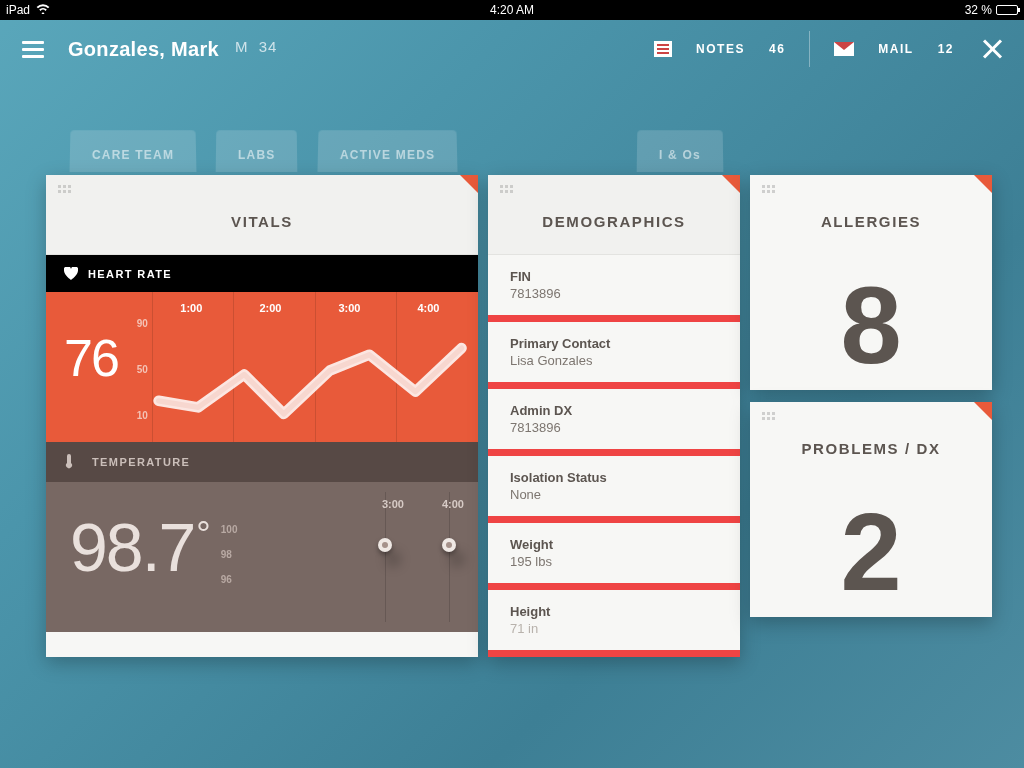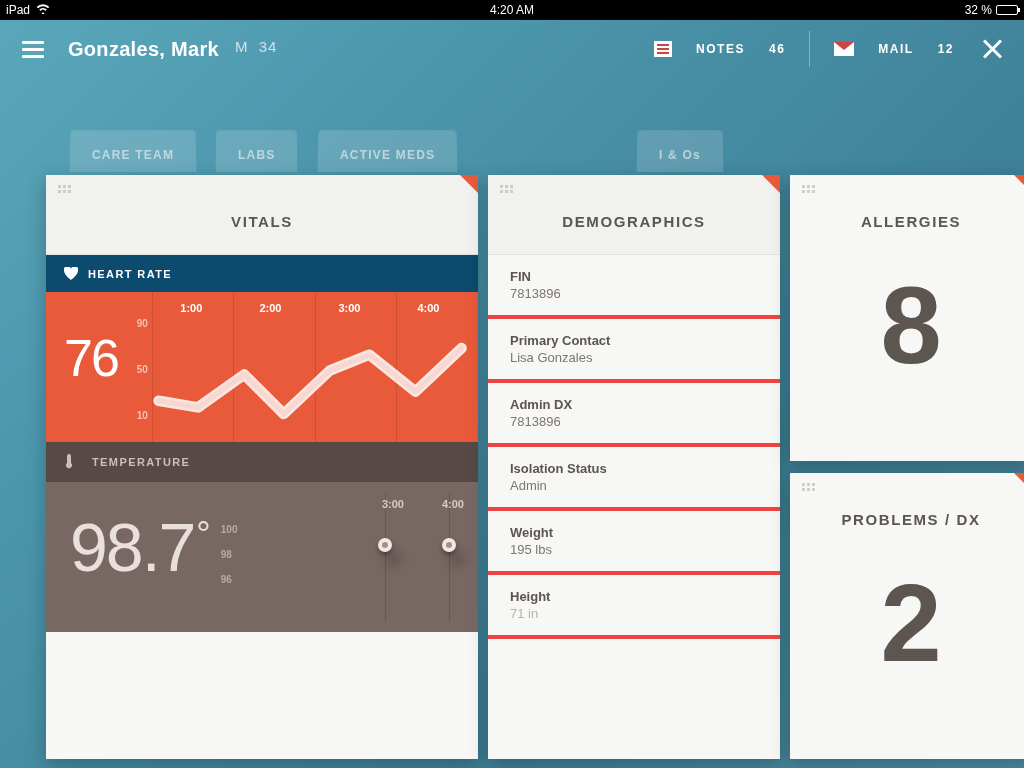--- a/index.html
+++ b/index.html
@@ -55,21 +55,21 @@
 .card { background:#f7f7f5; box-shadow: 0 6px 18px rgba(0,0,0,.25); position:relative; }
 .dots { position:absolute; top:10px; left:12px; width:14px; height:14px; opacity:.35; }
 .dots span { position:absolute; width:3px; height:3px; background:#888; }
 .dots span:nth-child(1){left:0;top:0}.dots span:nth-child(2){left:5px;top:0}.dots span:nth-child(3){left:10px;top:0}
 .dots span:nth-child(4){left:0;top:5px}.dots span:nth-child(5){left:5px;top:5px}.dots span:nth-child(6){left:10px;top:5px}
 .corner { position:absolute; top:0; right:0; width:0; height:0; border-top:18px solid #e85a3a; border-left:18px solid transparent; }
 .card-title { text-align:center; font-size:15px; letter-spacing:1.6px; color:#5c5550; font-weight:700; padding:38px 0 24px; background:#f1f1ef; border-bottom:1px solid #e3e3e0; }
 
 
 .vitals { width:432px; }
-.hr-bar { background:#0c4a6e; color:#fff; display:flex; align-items:center; gap:10px; padding:12px 18px; font-size:11px; letter-spacing:1.4px; font-weight:700; }
+.hr-bar { background:#000000; color:#fff; display:flex; align-items:center; gap:10px; padding:12px 18px; font-size:11px; letter-spacing:1.4px; font-weight:700; }
 .heart { width:14px; height:13px; display:inline-block; }
 .hr-body { background:#e85a3a; color:#fff; height:150px; display:flex; position:relative; overflow:hidden; }
 .hr-value { font-size:52px; font-weight:200; padding: 36px 8px 0 18px; letter-spacing:-2px; }
 .hr-axis { display:flex; flex-direction:column; justify-content:space-around; font-size:10px; padding:22px 4px 18px 0; color:#f4c2b5; font-weight:700; width:26px; text-align:right;gap:28px; }
 .hr-chart { flex:1; position:relative; }
 .hr-times { position:absolute; top:10px; left:0; right:10px; display:flex; justify-content:space-around; font-size:11px; font-weight:700; }
 .hr-times span { width:48px; text-align:center; }
 .hr-line { position:absolute; top:10px; bottom:5px; left:0; right:10px; }
 .hr-sep-v { position:absolute; top:0; bottom:0; width:1px; background:rgba(0,0,0,.12); }
 
@@ -79,29 +79,29 @@
 .tmp-value { font-size:68px; font-weight:200; padding: 26px 0 0 24px; letter-spacing:-2px; position:relative; }
 .tmp-value .deg { font-size:36px; vertical-align: top; position:relative; top:6px; left:2px; }
 .tmp-axis { display:flex; flex-direction:column; gap:14px; font-size:10px; padding:42px 0 0 14px; color:#b8a9a3; font-weight:700; width:38px; text-align:left; }
 .tmp-chart { flex:1; position:relative; }
 .tmp-times { position:absolute; top:16px; right:14px; display:flex; gap:38px; font-size:11px; font-weight:700; color:#d7cbc6; }
 .dot { position:absolute; width:14px; height:14px; border-radius:50%; background:#efe8e4; box-shadow: 0 3px 5px rgba(0,0,0,.35), 8px 14px 12px rgba(0,0,0,.25); }
 .dot::after { content:""; position:absolute; left:4px; top:4px; width:6px; height:6px; border-radius:50%; background:#a5918a; }
 .tmp-sep-v { position:absolute; top:10px; bottom:10px; width:1px; background:rgba(0,0,0,.15); }
 
 
-.demo { width:292px; }
+.demo { width:252px; }
 .demo-list { max-height:402px; overflow:hidden; }
-.demo-row { padding:14px 22px; border-bottom:4px solid #ef4444; }
+.demo-row { padding:14px 22px; border-bottom:7px solid #ef4444; }
 .demo-row .lbl { font-size:13px; font-weight:700; color:#5c5550; margin-bottom:2px; }
 .demo-row .val { font-size:13px; color:#7d7670; }
 
 
 .smallcol { display:flex; flex-direction:column; gap:12px; }
-.small { width:242px; height:286px; }
+.small { width:242px; height:215px; }
 .big-num { font-size:110px; font-weight:800; color:#5c5550; text-align:center; line-height:1; padding-top:16px; }
 </style>
 </head>
 <body>
 
 <div class="statusbar">
   <div class="sb-left">
     <span>iPad</span>
     <svg class="wifi-svg" viewBox="0 0 14 11">
         <path fill="#fff" d="M7 9.5a1.3 1.3 0 100 2.6 1.3 1.3 0 000-2.6zM3.2 6.6a5.4 5.4 0 017.6 0l-1.3 1.3a3.5 3.5 0 00-5 0zM.6 4a9 9 0 0112.8 0L12 5.3a7.1 7.1 0 00-10 0z"></path>
@@ -241,21 +241,21 @@
       <div class="demo-row">
           <div class="lbl">Primary Contact</div>
           <div class="val">Lisa Gonzales</div>
         </div>
       <div class="demo-row">
           <div class="lbl">Admin DX</div>
           <div class="val">7813896</div>
         </div>
       <div class="demo-row">
           <div class="lbl">Isolation Status</div>
-          <div class="val">Admin</div>
+          <div class="val">None</div>
         </div>
       <div class="demo-row">
           <div class="lbl">Weight</div>
           <div class="val">195 lbs</div>
         </div>
       <div class="demo-row">
           <div class="lbl">Height</div>
           <div class="val" style="color:#b8b2ac">71 in</div>
         </div>
     </div>

